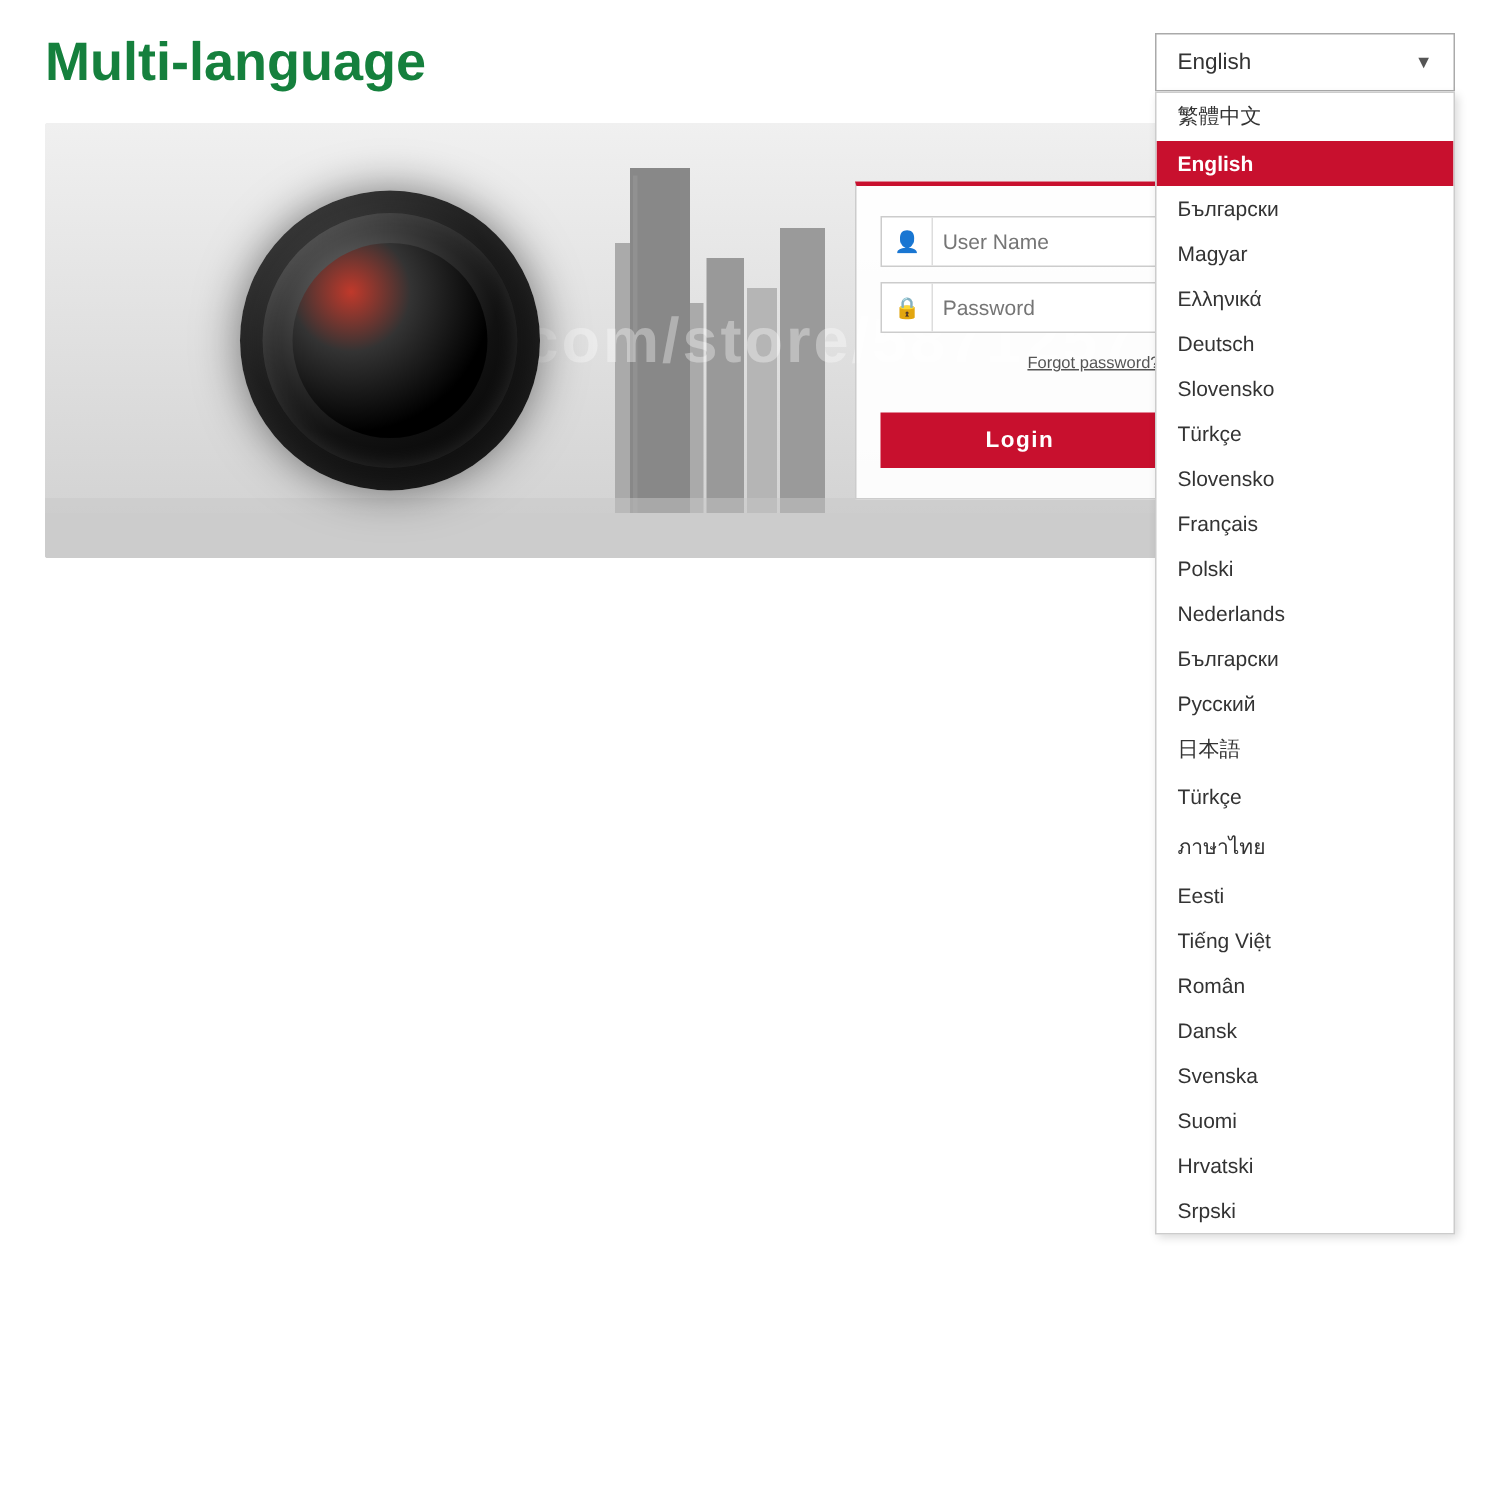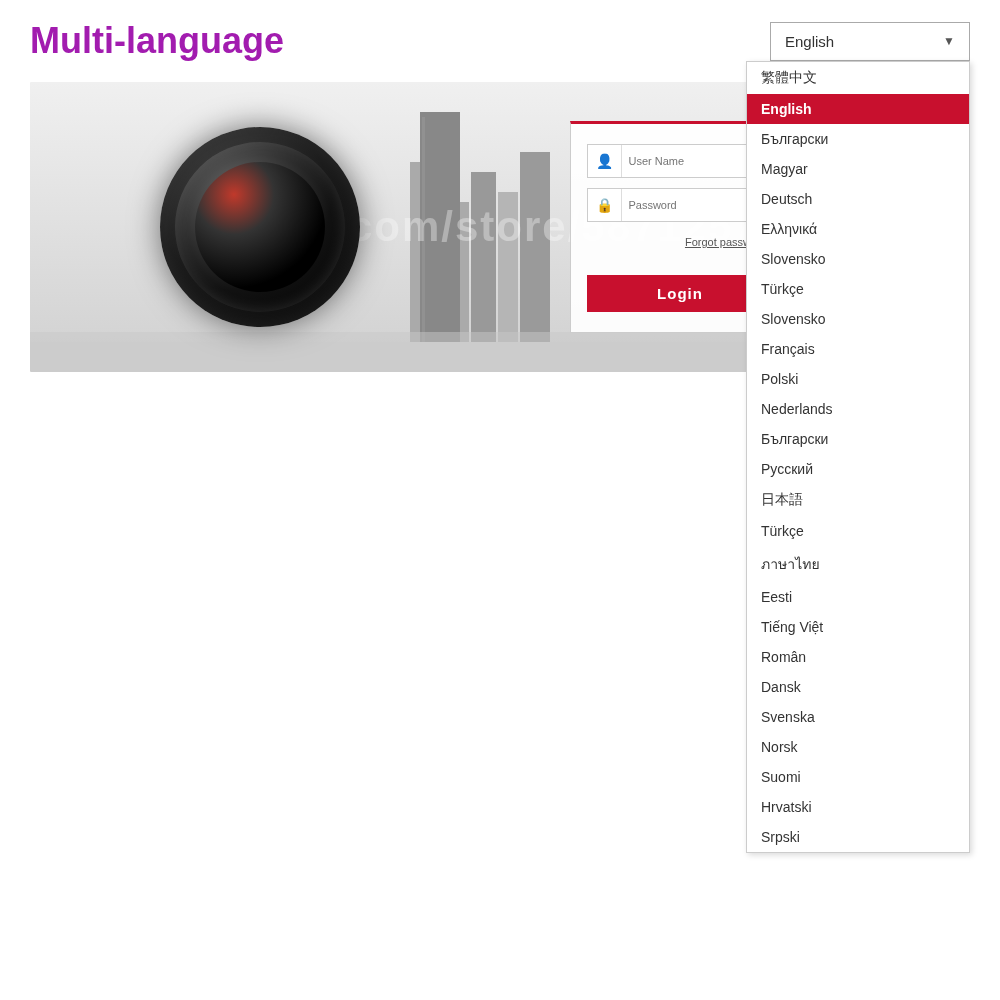--- a/index.html
+++ b/index.html
@@ -17,21 +17,21 @@
       padding: 20px 30px 10px 30px;
       display: flex;
       align-items: center;
       justify-content: space-between;
       position: relative;
     }
 
     .page-title {
       font-size: 36px;
       font-weight: bold;
-      color: #a21caf;
+      color: #15803d;
     }
 
     
     .language-selector-wrapper {
       position: relative;
       width: 200px;
     }
 
     .language-select-btn {
       width: 100%;
@@ -48,21 +48,21 @@
 
     .chevron-icon {
       font-size: 12px;
       color: #555;
     }
 
     .language-dropdown {
       position: absolute;
       top: 100%;
       right: 0;
-      width: 224px;
+      width: 200px;
       background: #fff;
       border: 1px solid #ccc;
       z-index: 100;
       box-shadow: 2px 2px 6px rgba(0,0,0,0.15);
       max-height: 860px;
       overflow-y: auto;
     }
 
     .language-dropdown-item {
       padding: 7px 14px;
@@ -166,21 +166,21 @@
       padding: 8px;
       color: #888;
       font-size: 14px;
       border-right: 1px solid #ddd;
     }
 
     .login-input {
       border: none;
       outline: none;
       padding: 8px 6px;
-      font-size: 11px;
+      font-size: 14px;
       width: 100%;
       background: transparent;
       color: #c2410c;
     }
 
     .forgot-password {
       text-align: right;
       margin-bottom: 10px;
     }
 
@@ -223,39 +223,38 @@
     <div class="language-select-btn">
       <span>English</span>
       <span class="chevron-icon">▼</span>
     </div>
 
     <div class="language-dropdown">
     <div class="language-dropdown-item">繁體中文</div>
         <div class="language-dropdown-item selected">English</div>
         <div class="language-dropdown-item">Български</div>
         <div class="language-dropdown-item">Magyar</div>
+        <div class="language-dropdown-item">Ελληνικά</div>
         <div class="language-dropdown-item">Deutsch</div>
-        <div class="language-dropdown-item">Ελληνικά</div>
         <div class="language-dropdown-item">Slovensko</div>
         <div class="language-dropdown-item">Türkçe</div>
         <div class="language-dropdown-item">Slovensko</div>
         <div class="language-dropdown-item">Français</div>
         <div class="language-dropdown-item">Polski</div>
         <div class="language-dropdown-item">Nederlands</div>
         <div class="language-dropdown-item">Български</div>
         <div class="language-dropdown-item">Русский</div>
         <div class="language-dropdown-item">日本語</div>
         <div class="language-dropdown-item">Türkçe</div>
         <div class="language-dropdown-item">ภาษาไทย</div>
         <div class="language-dropdown-item">Eesti</div>
         <div class="language-dropdown-item">Tiếng Việt</div>
         <div class="language-dropdown-item">Român</div>
         <div class="language-dropdown-item">Dansk</div>
         <div class="language-dropdown-item">Svenska</div>
-        <div class="language-dropdown-item">Norsk</div>
         <div class="language-dropdown-item">Suomi</div>
         <div class="language-dropdown-item">Hrvatski</div>
         <div class="language-dropdown-item">Srpski</div>
       </div>
   </div>
 </div>
 
 <div class="main-content">
   <div class="banner">
 

